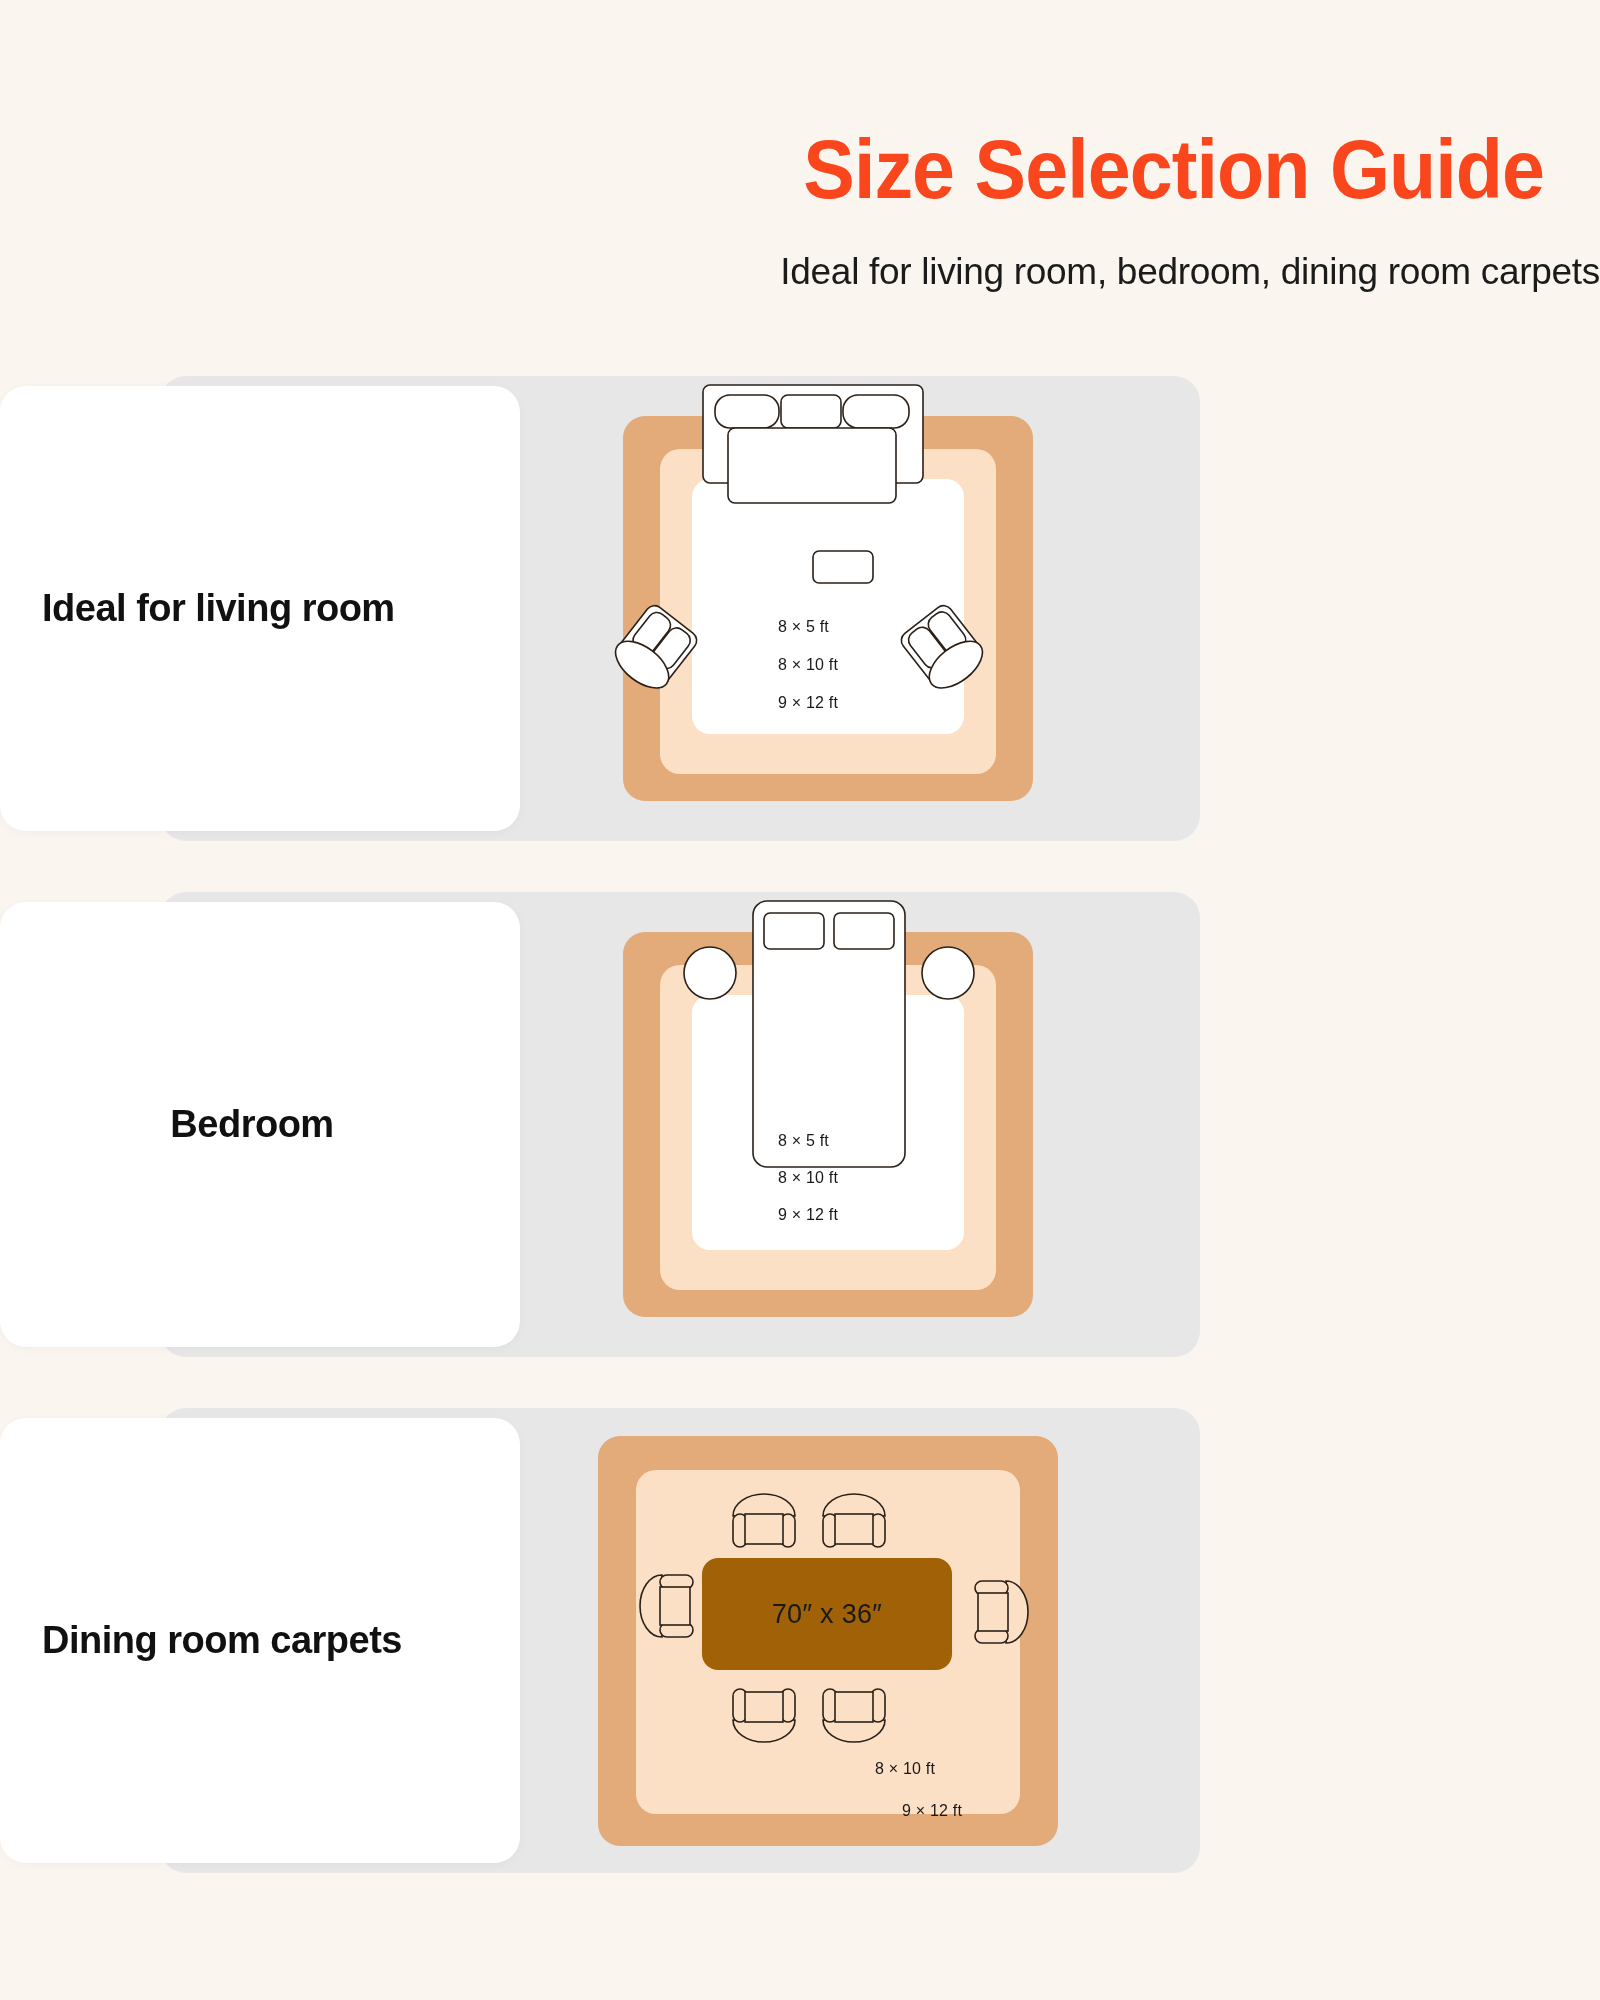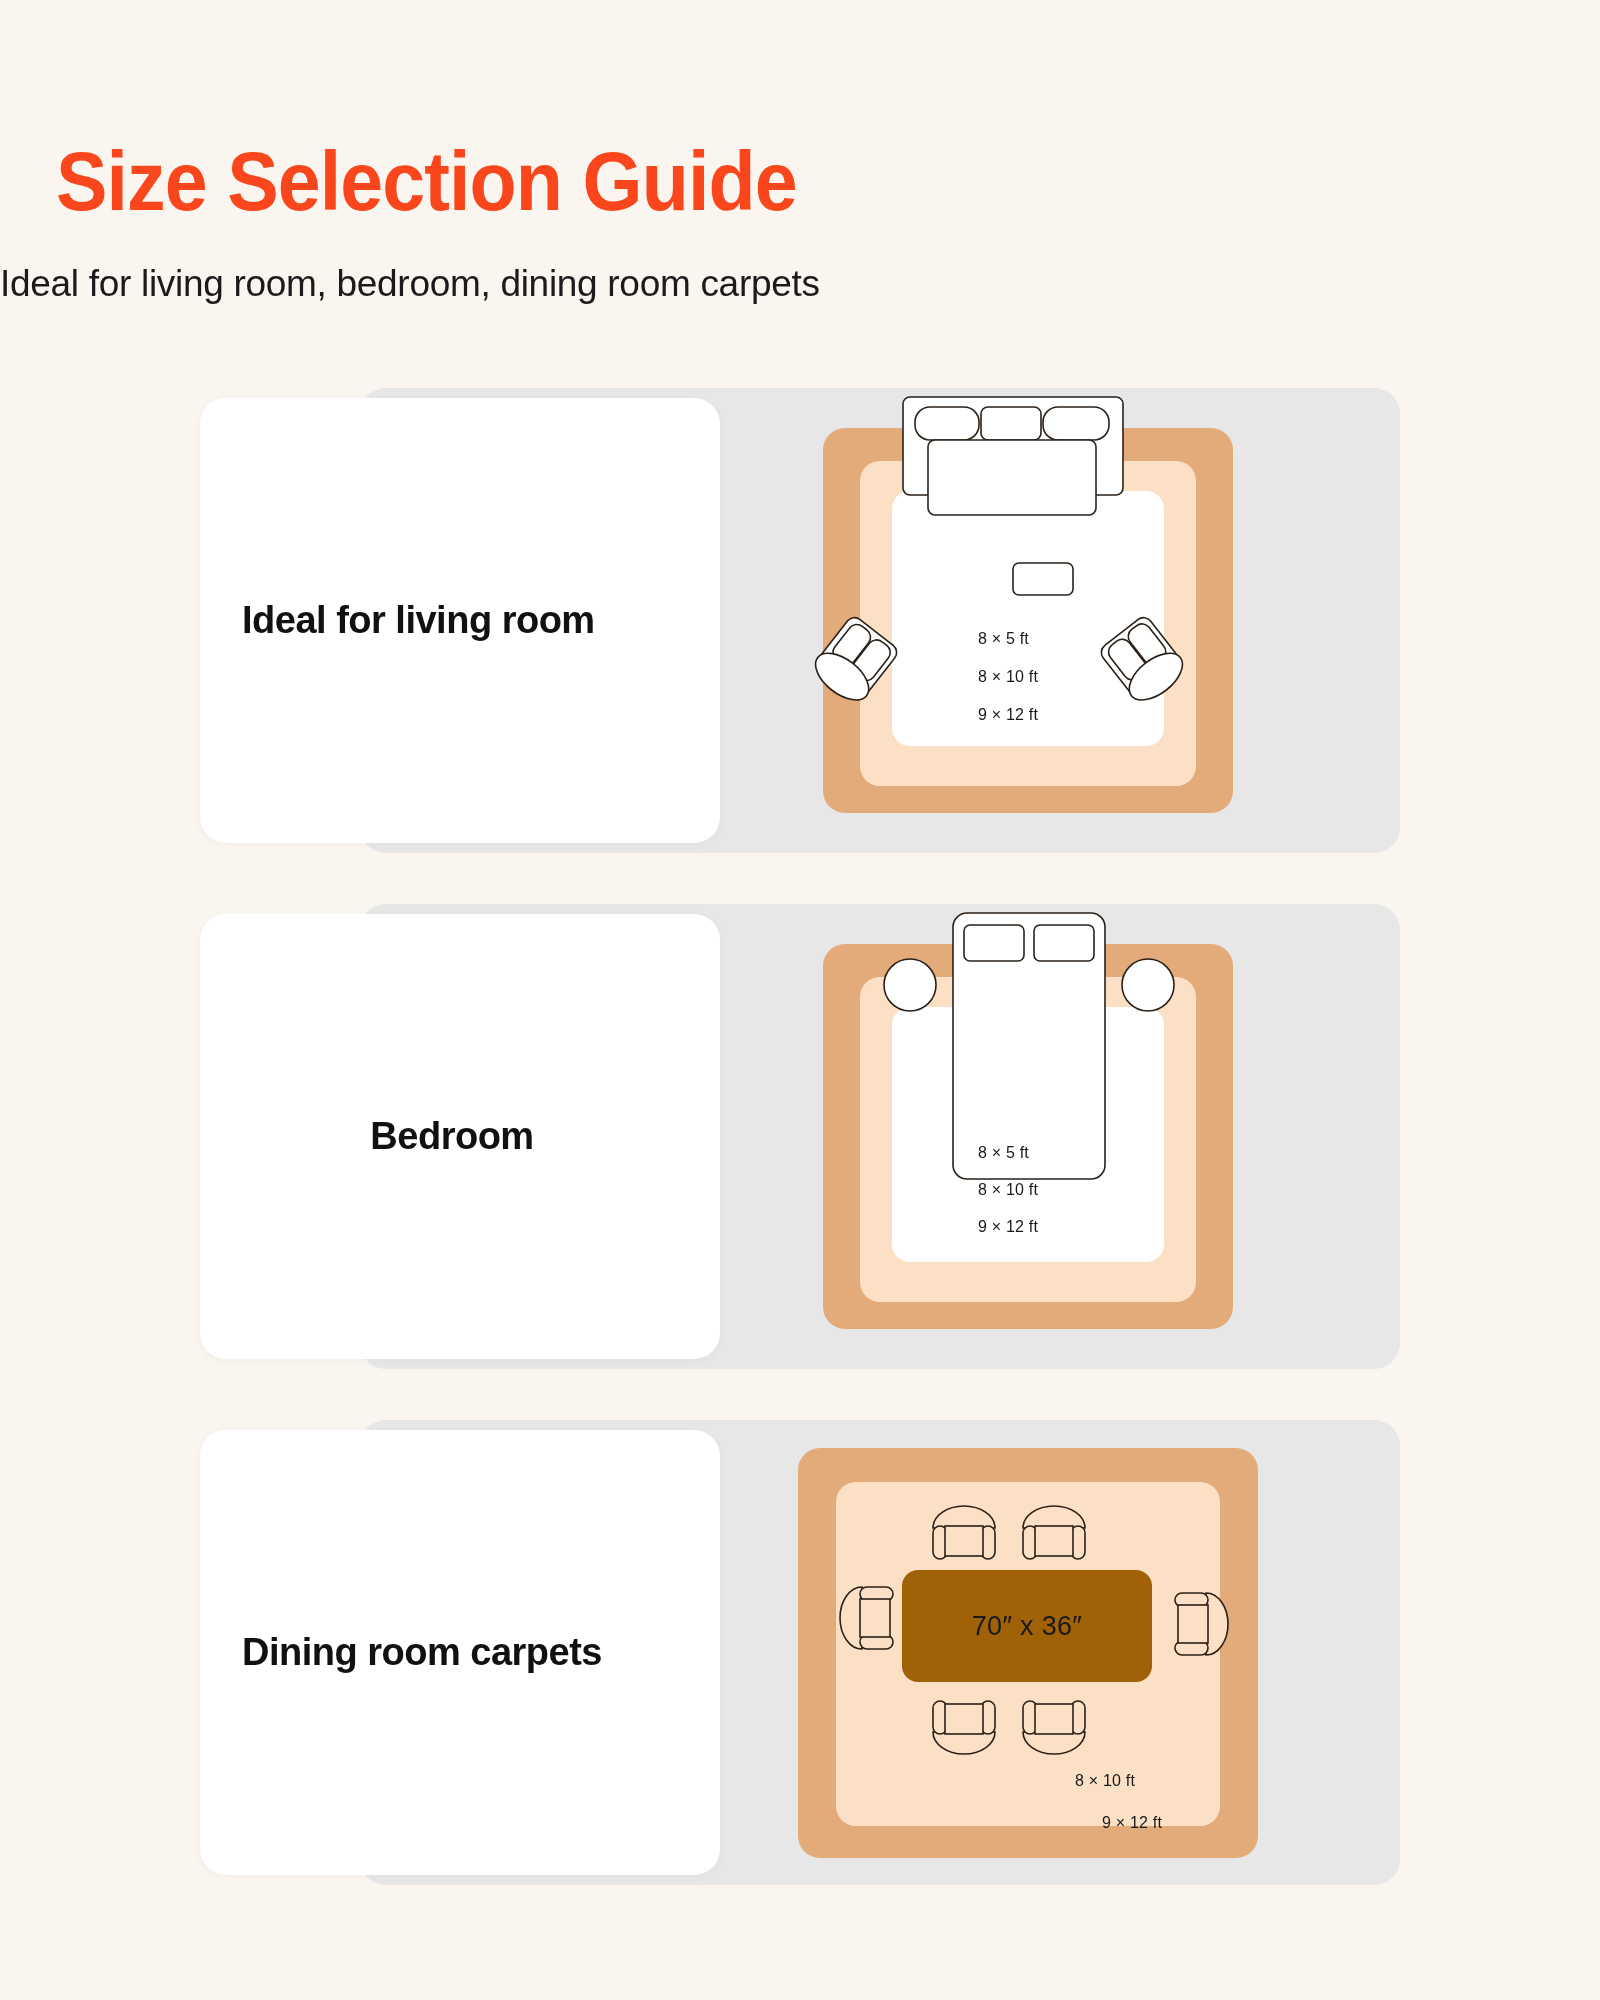--- a/index.html
+++ b/index.html
@@ -12,23 +12,22 @@
     background: #FAF5EF;
     font-family: "Liberation Sans", sans-serif;
     overflow: hidden;
     position: relative;
   }
 
   
   .header {
     width: 100%;
     padding-top: 128px;
-    text-align: left;
+    text-align: right;
     box-sizing: border-box;
-    margin-top: 12px;
   }
   .page-title {
     color: #F9461C;
     font-family: "Liberation Sans", sans-serif;
     font-weight: bold;
     font-size: 83px;
     line-height: 1.0;
     letter-spacing: -1px;
     margin: 0;
     transform: scaleX(0.93);
@@ -42,21 +41,21 @@
     padding-top: 42px;
     letter-spacing: -0.3px;
   }
 
   
   .cards {
     margin-top: 86px;
     display: flex;
     flex-direction: column;
     gap: 51px;
-    align-items: center;
+    align-items: flex-start;
   }
   .card {
     position: relative;
     width: 1200px;
     height: 465px;
   }
   .card-panel {
     position: absolute;
     left: 160px;
     top: 0;

